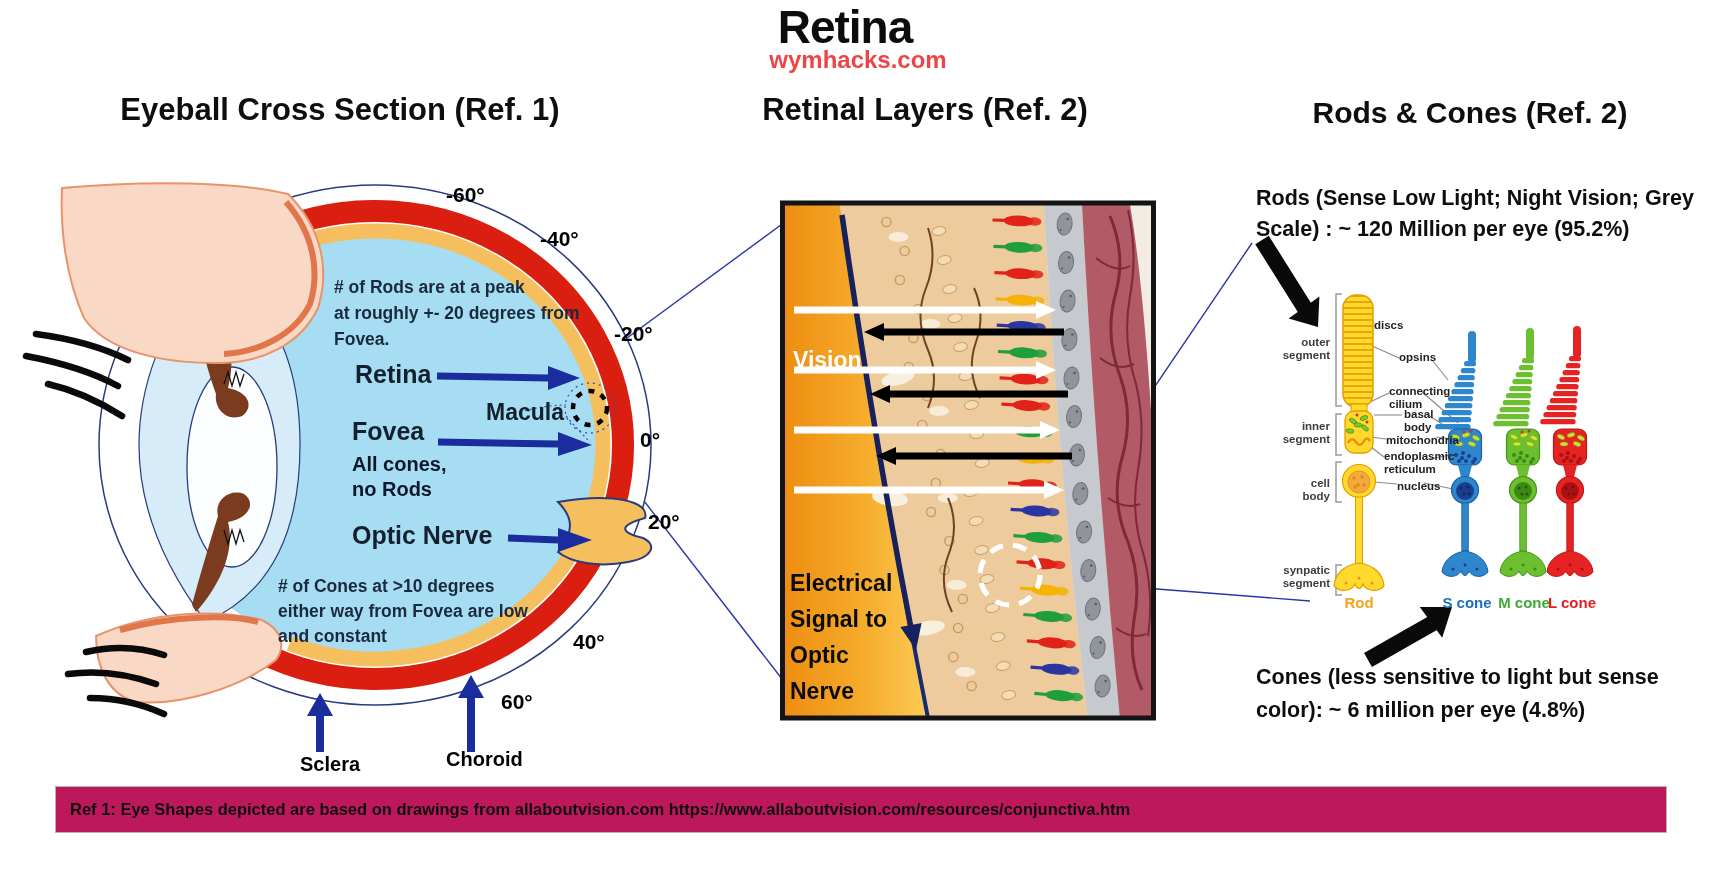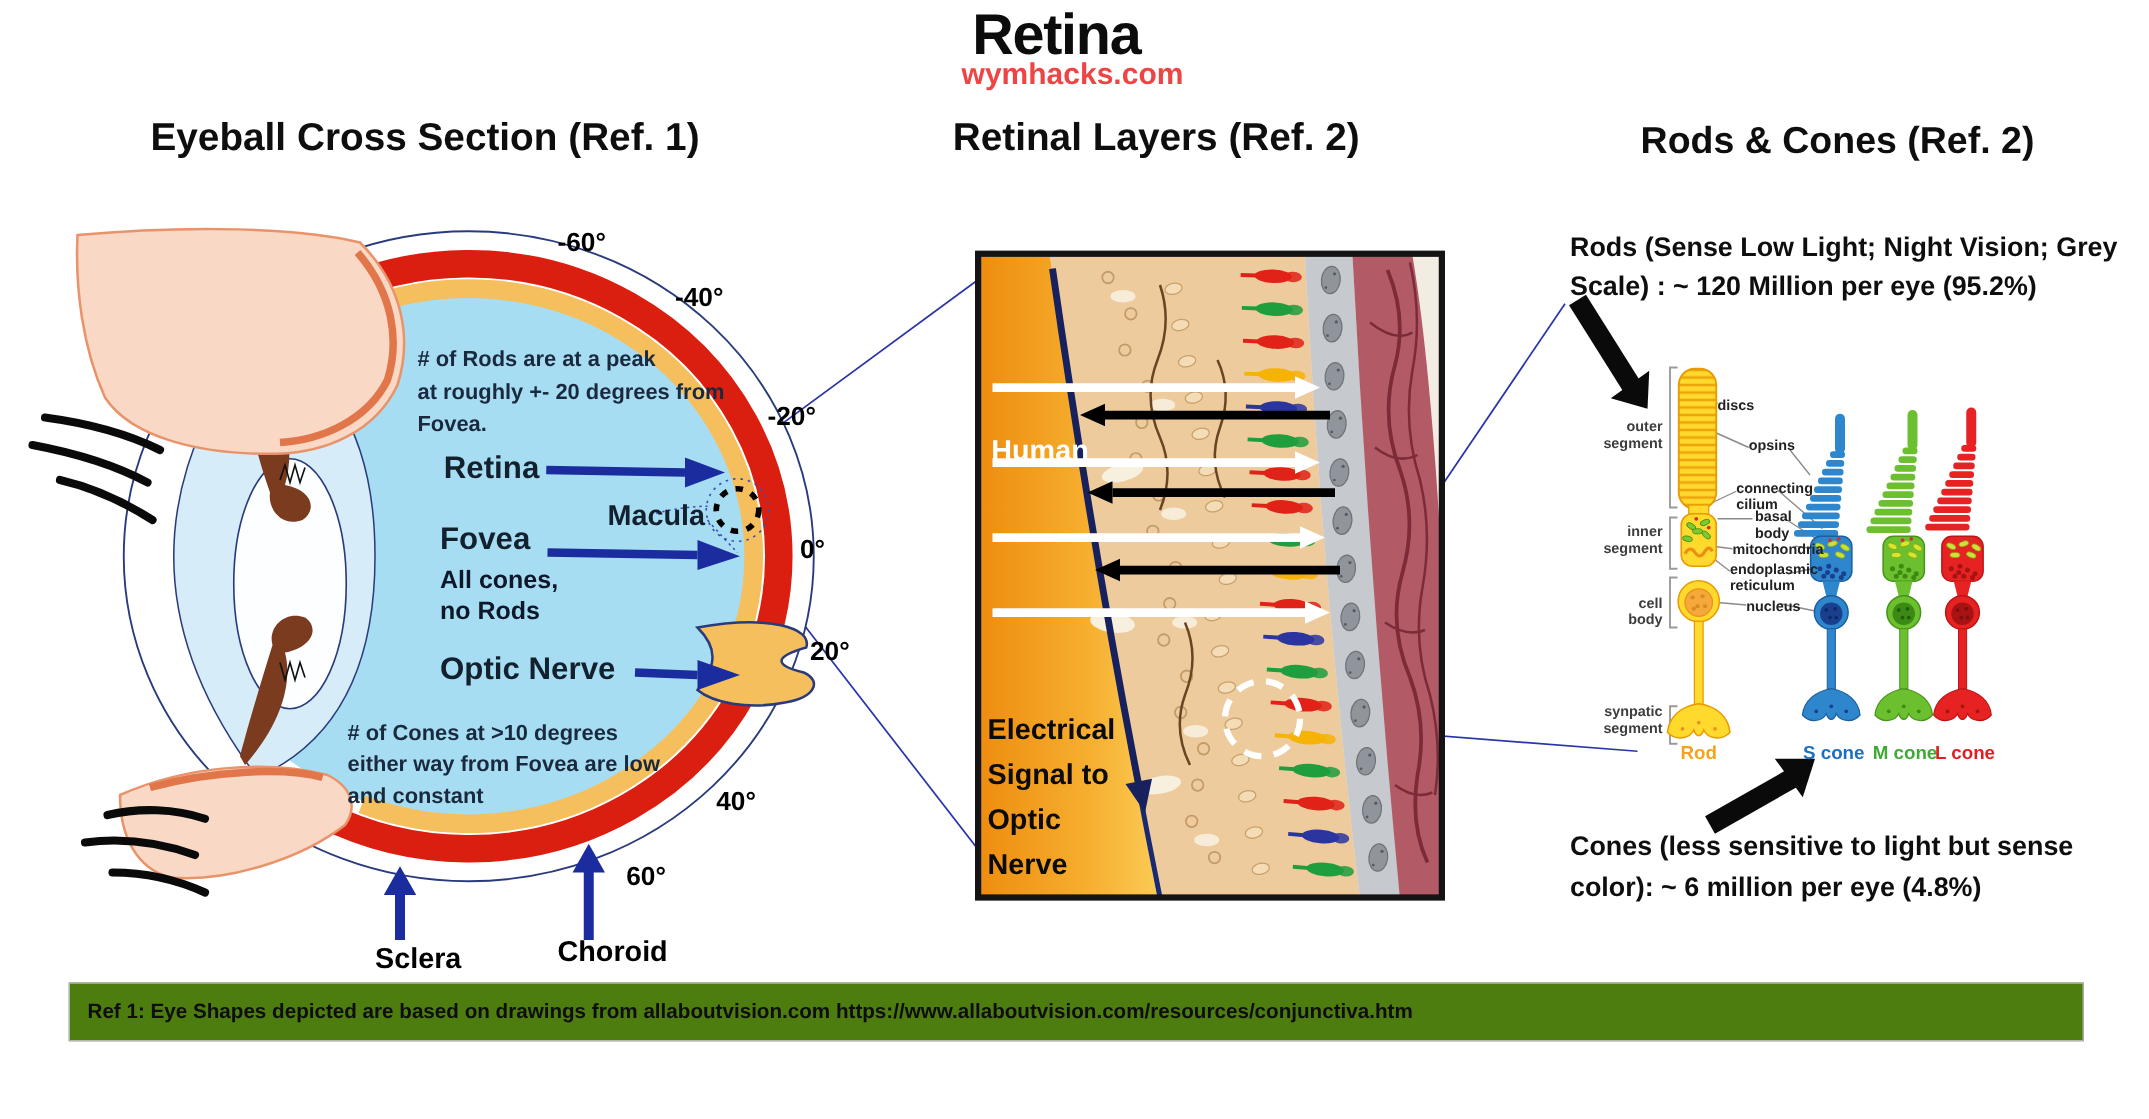--- a/index.html
+++ b/index.html
@@ -8,29 +8,29 @@
   .abs{position:absolute;}
   .pre{white-space:pre-line;}
   .ctr{text-align:center;}
   .title{font-size:46px;font-weight:bold;color:#0c0c0c;letter-spacing:-1px;}
   .subtitle{font-size:24px;font-weight:bold;color:#ef4444;padding-left:13px;}
   .panelhead{font-size:31px;font-weight:bold;color:#0e0e0e;}
   .note{font-size:17.5px;line-height:26px;font-weight:bold;color:#1a2a3e;}
   .biglabel{font-size:25px;font-weight:bold;color:#13202e;}
   .midlabel{font-size:23px;font-weight:bold;color:#13202e;}
   .sublabel{font-size:20px;line-height:25px;font-weight:bold;color:#0f172a;}
-  .blacklabel{font-size:23px;font-weight:bold;color:#000;}
+  .blacklabel{font-size:20px;font-weight:bold;color:#000;}
   .deg{font-size:21px;font-weight:bold;color:#000;}
   .lightlabel{font-size:23px;font-weight:bold;color:#ffffff;}
   .signallabel{font-size:23px;line-height:36px;font-weight:bold;color:#0b0b0b;}
   .cellsnote{font-size:21.5px;line-height:31px;font-weight:bold;color:#0e0e0e;}
   .sideL{font-size:11.5px;line-height:13px;font-weight:bold;color:#3d3d3d;text-align:right;}
   .orgL{font-size:11.5px;line-height:13px;font-weight:bold;color:#222;}
   .cellName{font-size:15px;font-weight:bold;text-align:center;}
-  .refbox{border:1px solid #b5b5b5;background:#4d7c0f;padding:8px 14px;}
+  .refbox{border:1px solid #b5b5b5;background:#be185d;padding:8px 14px;}
   .refline{font-size:16.5px;line-height:28.5px;font-weight:bold;color:#0e0e0e;white-space:nowrap;}
   svg{display:block;position:absolute;}
 </style>
 </head>
 <body>
 
 <svg style="left:0;top:0;" width="1719" height="895" viewBox="0 0 1719 895">
   <line x1="608" y1="352" x2="789" y2="219" stroke="#2a35a8" stroke-width="1.4"></line>
   <line x1="620" y1="470" x2="789" y2="688" stroke="#2a35a8" stroke-width="1.4"></line>
   <line x1="1036" y1="562" x2="1252" y2="243" stroke="#2a35a8" stroke-width="1.4"></line>
@@ -539,21 +539,21 @@
 <div class="abs blacklabel" style="left:446px;top:748px;">Choroid</div>
 
 <div class="abs deg" style="left:446px;top:183px;">-60°</div>
 <div class="abs deg" style="left:540px;top:227px;">-40°</div>
 <div class="abs deg" style="left:614px;top:322px;">-20°</div>
 <div class="abs deg" style="left:640px;top:428px;">0°</div>
 <div class="abs deg" style="left:648px;top:510px;">20°</div>
 <div class="abs deg" style="left:573px;top:630px;">40°</div>
 <div class="abs deg" style="left:501px;top:690px;">60°</div>
 
-<div class="abs lightlabel" style="left:793px;top:347px;">Human</div>
+<div class="abs lightlabel" style="left:793px;top:347px;">Vision</div>
 <div class="abs signallabel pre" style="left:790px;top:565px;">Electrical
 Signal to
 Optic
 Nerve</div>
 
 <div class="abs cellsnote pre" style="left:1256px;top:183px;width:480px;">Rods (Sense Low Light; Night Vision; Grey
 Scale) :  ~ 120 Million per eye (95.2%)</div>
 <div class="abs cellsnote pre" style="left:1256px;top:661px;width:460px;line-height:33px;">Cones (less sensitive to light but sense
 color):  ~ 6 million per eye (4.8%)</div>
 

